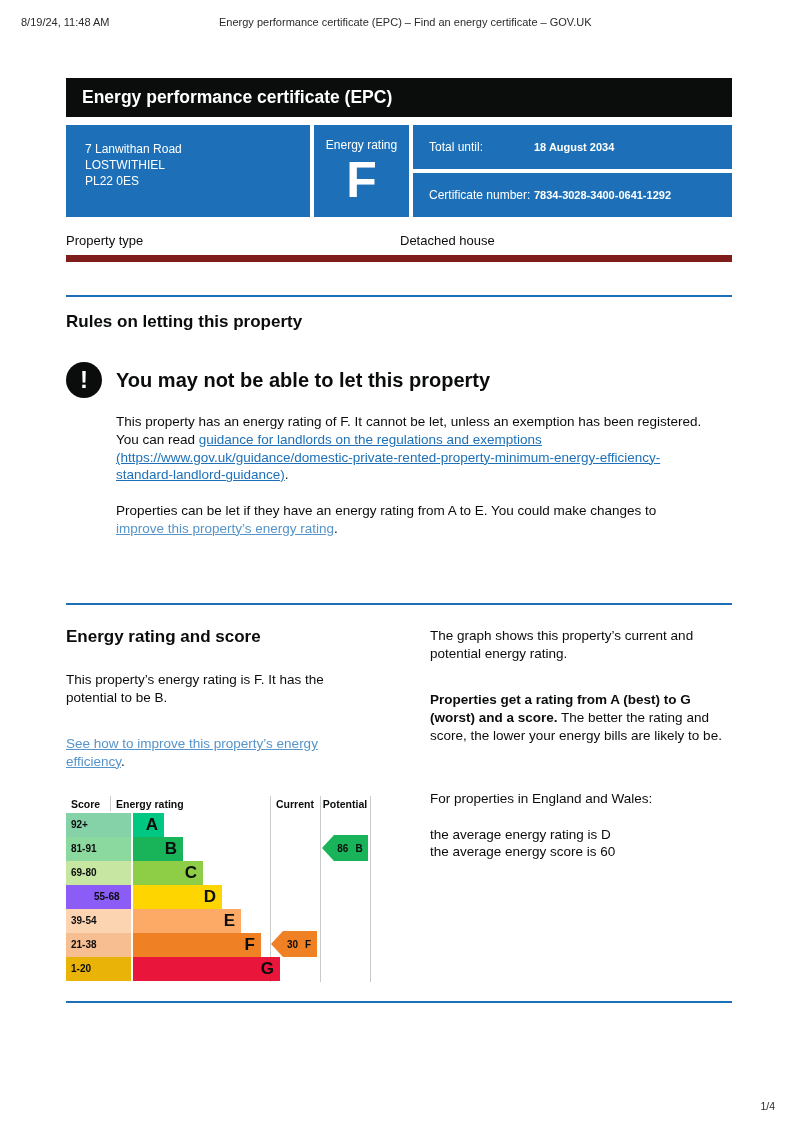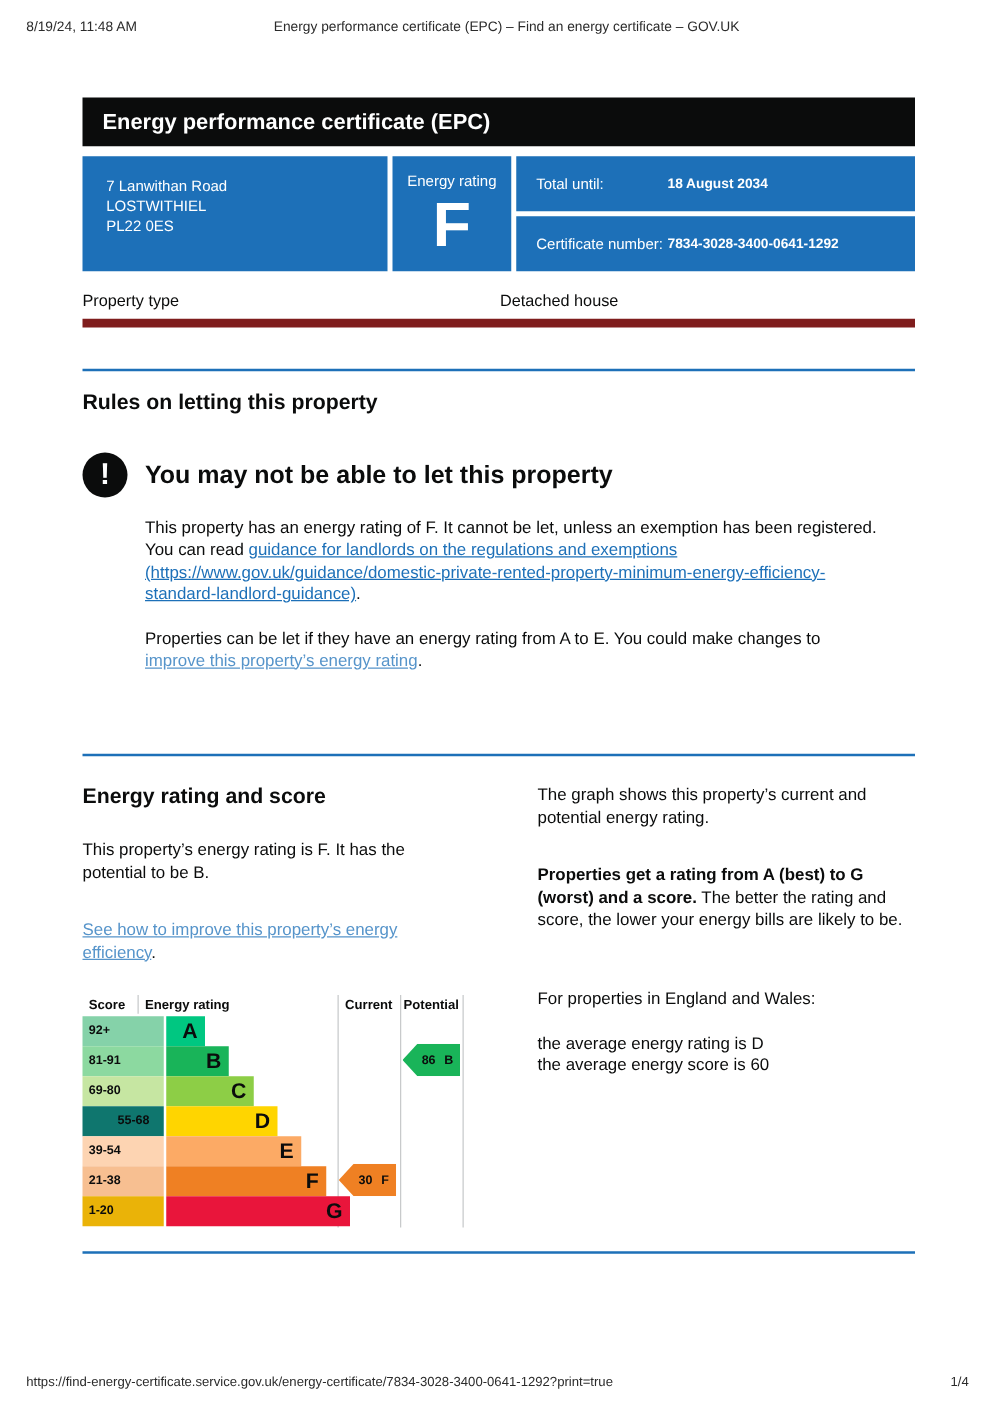--- a/index.html
+++ b/index.html
@@ -86,21 +86,20 @@
   #arrow-current { left:205px; }
   #arrow-potential { left:256px; }
 </style>
 </head>
 <body>
 
 <div class="page">
 
   <div class="chrome" id="print-datetime">8/19/24, 11:48 AM</div>
   <div class="chrome" id="print-title">Energy performance certificate (EPC) – Find an energy certificate – GOV.UK</div>
-  <div class="chrome" id="footer-url">https://find-energy-certificate.service.gov.uk/energy-certificate/7834-3028-3400-0641-1292?print=true</div>
   <div class="chrome" id="footer-page">1/4</div>
 
   <div class="banner">Energy performance certificate (EPC)</div>
 
   <div class="summary">
     <div class="box addr-box">
       <div>7 Lanwithan Road</div>
       <div>LOSTWITHIEL</div>
       <div>PL22 0ES</div>
     </div>
@@ -169,21 +168,21 @@
             <span class="band-letter">B</span>
           </div>
         </div>
         <div class="band-row">
           <div class="score-cell" style="background: rgb(198, 230, 162);">69-80</div>
           <div class="band-bar" style="background: rgb(141, 206, 70); width: 70px;">
             <span class="band-letter">C</span>
           </div>
         </div>
         <div class="band-row">
-          <div class="score-cell" style="background: #0f766e; padding-left: 28px;">55-68</div>
+          <div class="score-cell" style="background: #8b5cf6; padding-left: 28px;">55-68</div>
           <div class="band-bar" style="background: rgb(255, 213, 0); width: 89px;">
             <span class="band-letter">D</span>
           </div>
         </div>
         <div class="band-row">
           <div class="score-cell" style="background: rgb(253, 212, 178);">39-54</div>
           <div class="band-bar" style="background: rgb(252, 170, 101); width: 108px;">
             <span class="band-letter">E</span>
           </div>
         </div>

